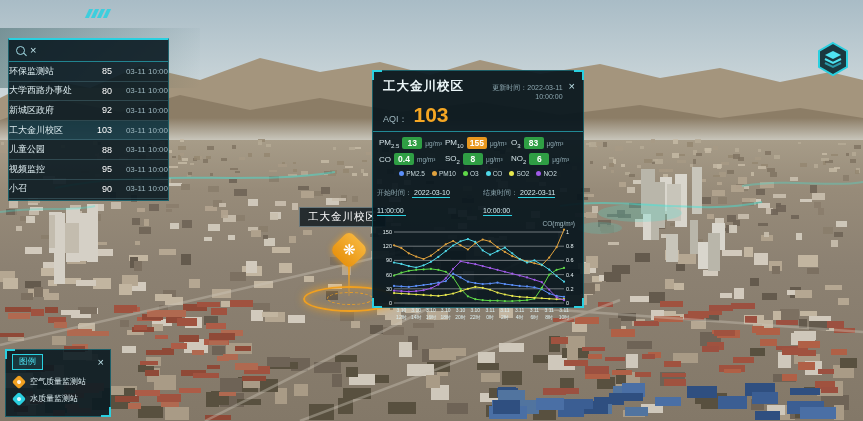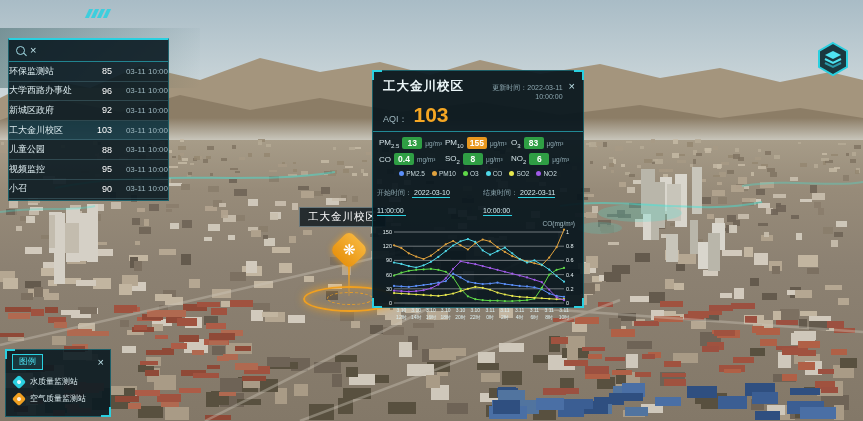--- a/index.html
+++ b/index.html
@@ -1015,21 +1015,21 @@
       <span class="close-x">×</span>
     </div>
     <div id="station-rows">
         <div class="st-row">
           <span class="nm">环保监测站</span>
           <span class="vl">85</span>
           <span class="tm">03-11 10:00</span>
         </div>
         <div class="st-row">
           <span class="nm">大学西路办事处</span>
-          <span class="vl">96</span>
+          <span class="vl">80</span>
           <span class="tm">03-11 10:00</span>
         </div>
         <div class="st-row">
           <span class="nm">新城区政府</span>
           <span class="vl">92</span>
           <span class="tm">03-11 10:00</span>
         </div>
         <div class="st-row sel">
           <span class="nm">工大金川校区</span>
           <span class="vl">103</span>
@@ -1357,23 +1357,23 @@
   <div id="legend-panel" class="panel">
     <i class="corner c-tl"></i>
       <i class="corner c-br"></i>
     <div class="hd">
       <span class="tag">图例</span>
       <span class="sp"></span>
       <span class="close-x">×</span>
     </div>
     <div id="legend-rows">
         <div class="lg-row">
+          <span class="lg-dia" style="background: rgb(240, 160, 32);"></span>
+          <span class="ll">空气质量监测站</span>
+        </div>
+        <div class="lg-row">
           <span class="lg-dia" style="background: rgb(42, 208, 224);"></span>
           <span class="ll">水质量监测站</span>
         </div>
-        <div class="lg-row">
-          <span class="lg-dia" style="background: rgb(240, 160, 32);"></span>
-          <span class="ll">空气质量监测站</span>
-        </div>
       </div>
   </div>
 
 </div>
 
 </body></html>

